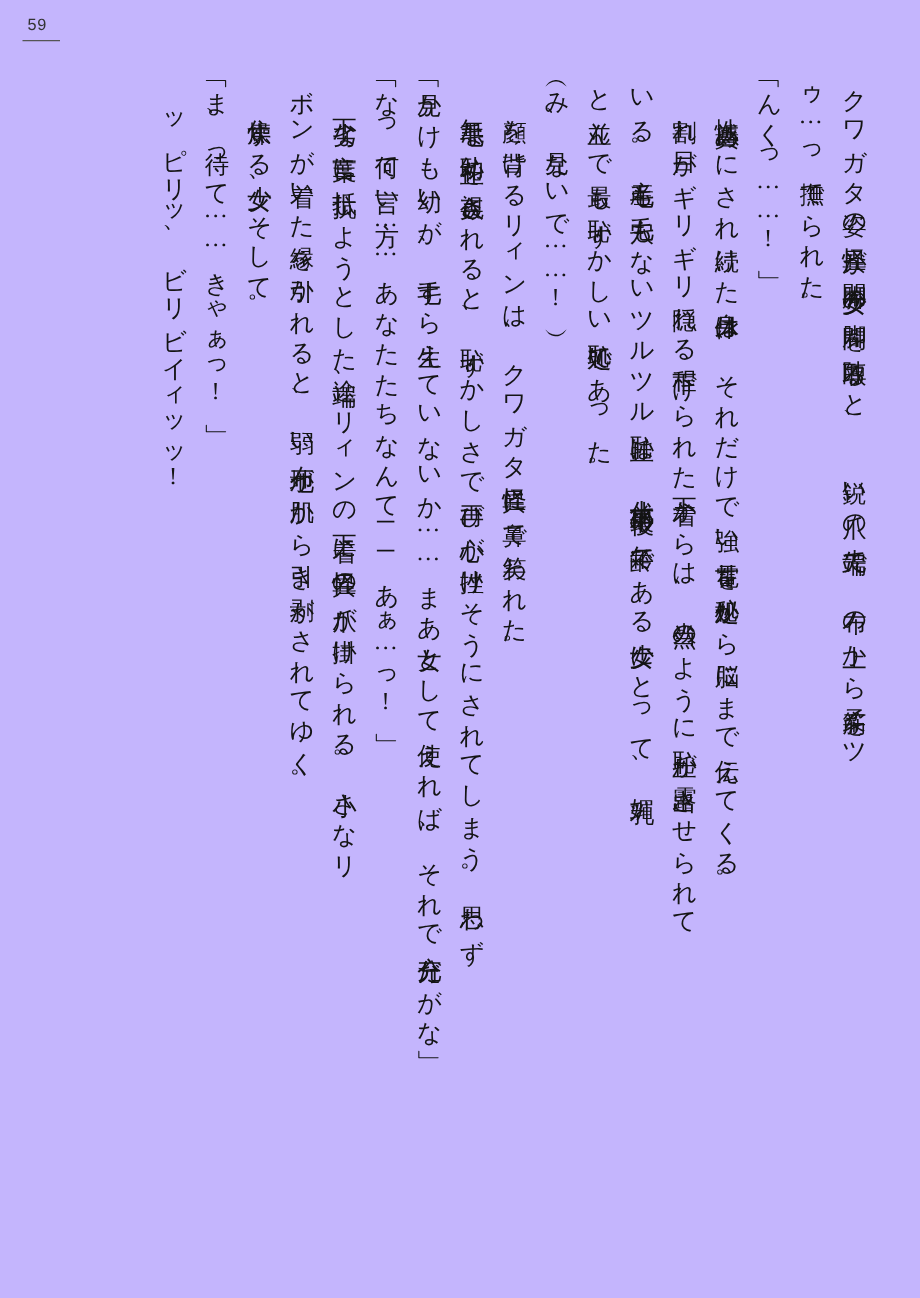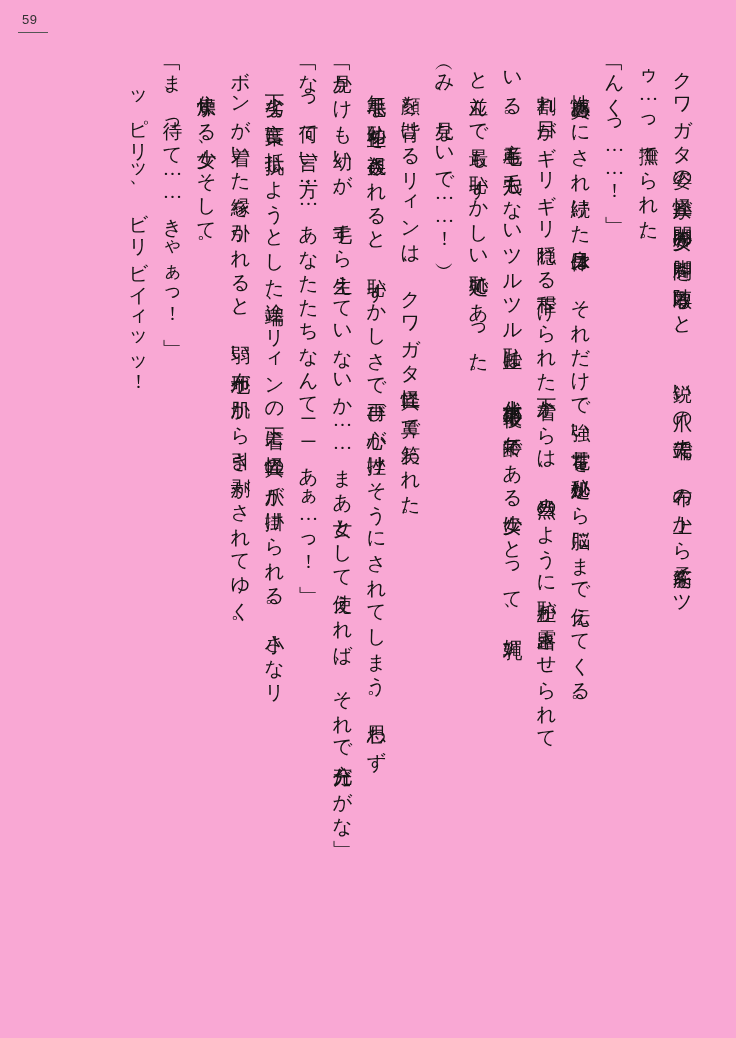--- a/index.html
+++ b/index.html
@@ -8,21 +8,21 @@
     background: #ffffff;
   }
   body {
     font-family: "Liberation Serif", "DejaVu Serif", serif;
     color: #111111;
   }
   .page {
     position: relative;
     width: 736px;
     height: 1038px;
-    background: #f9a8d4;
+    background: #c4b5fd;
     overflow: hidden;
     box-sizing: border-box;
   }
   .page-number {
     position: absolute;
     top: 12px;
     left: 22px;
     font-size: 13px;
     color: #333333;
     letter-spacing: 0.5px;

